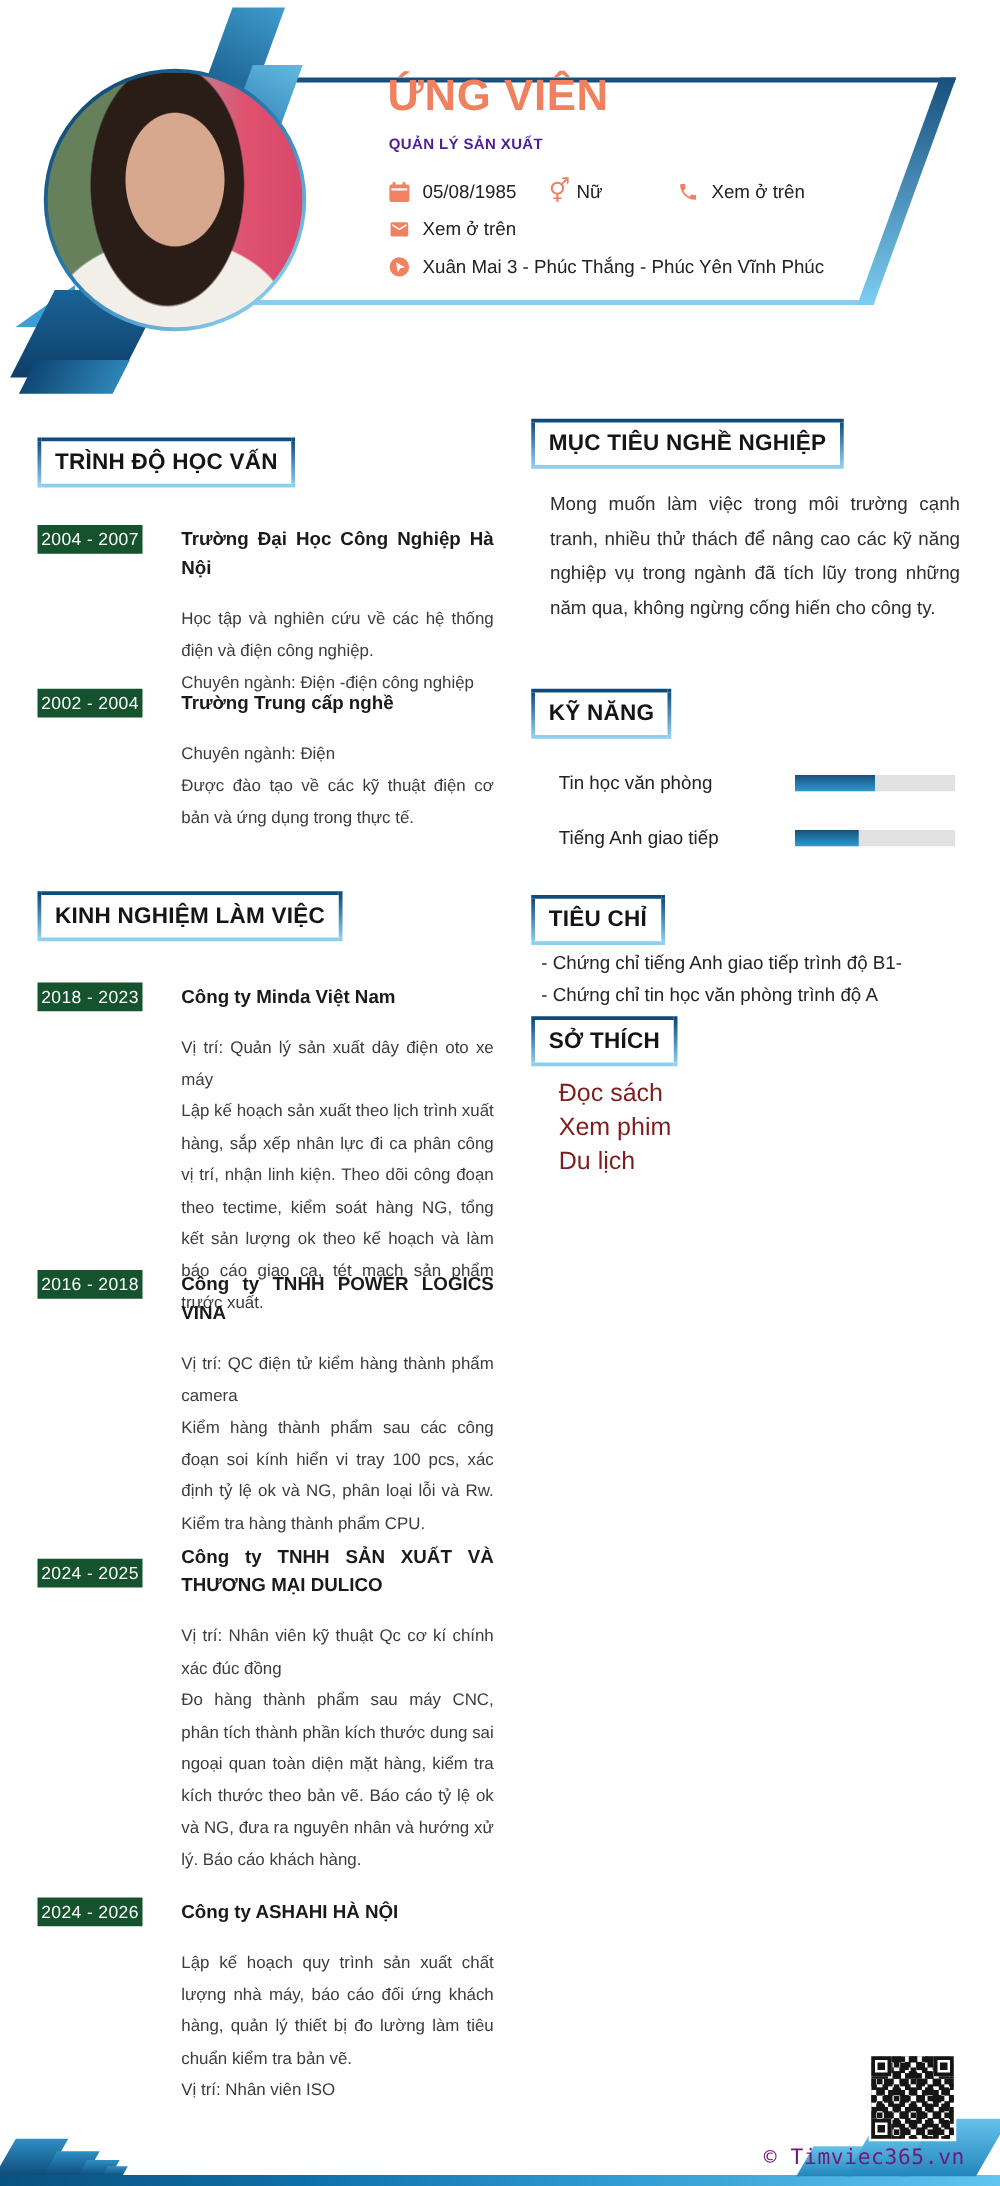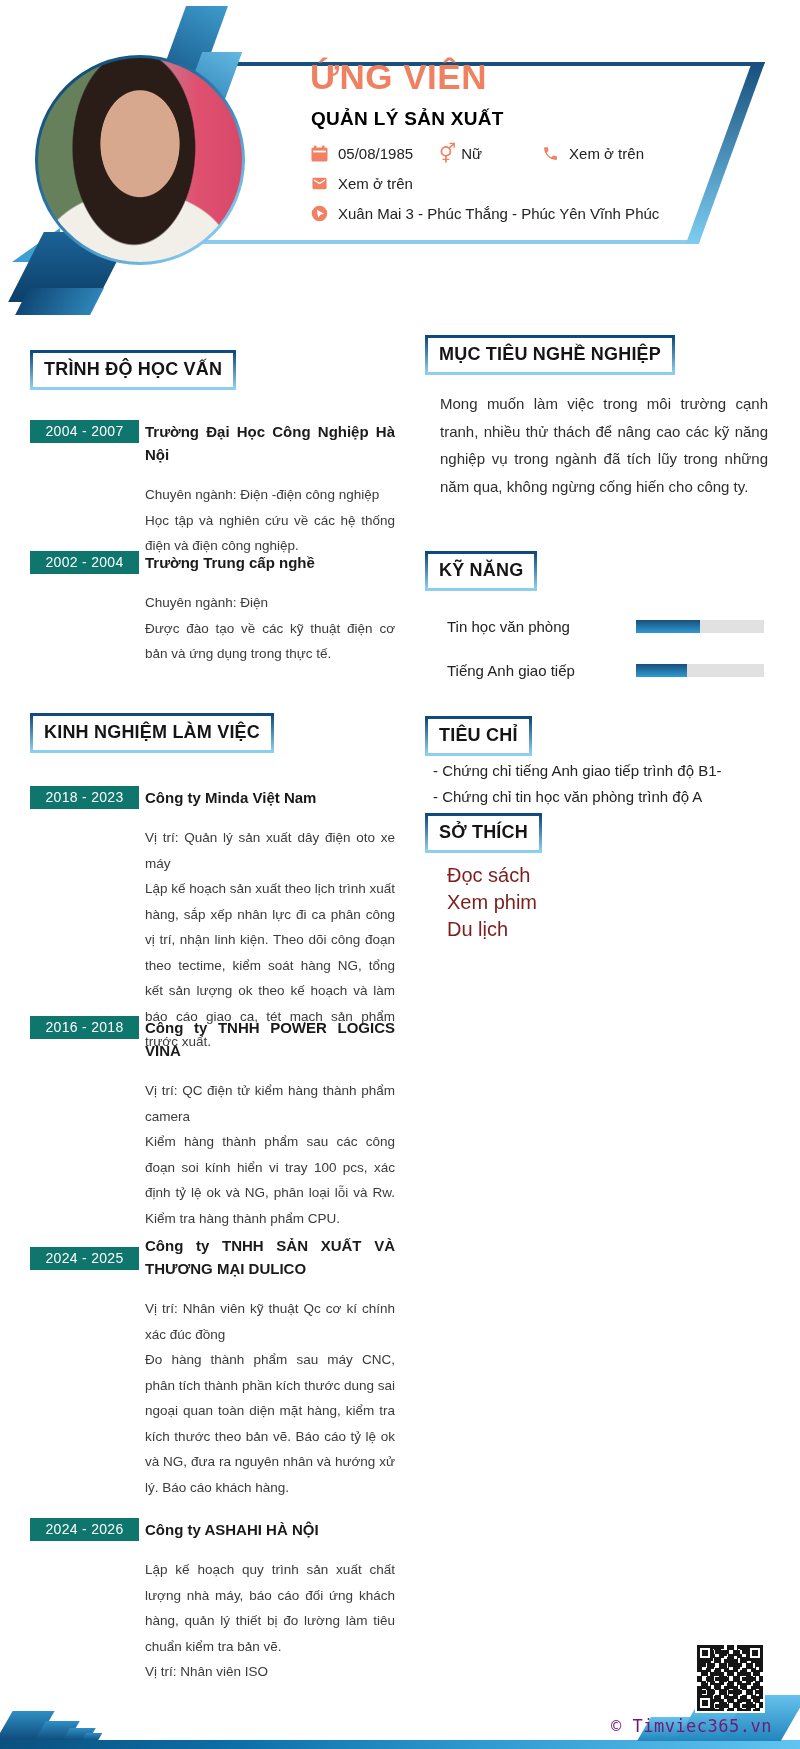--- a/index.html
+++ b/index.html
@@ -26,41 +26,41 @@
         background:linear-gradient(140deg,#0f4a74 10%,#2d7fb4 50%,#8fd2f2 90%);}
   .photo{width:100%;height:100%;border-radius:50%;
         background:
           radial-gradient(ellipse 40px 54px at 50% 42%,#d8a88e 0 98%,transparent 100%),
           radial-gradient(ellipse 62px 98px at 47% 44%,#2a1d18 0 98%,transparent 100%),
           radial-gradient(ellipse 98px 72px at 48% 100%,#f2efe9 0 98%,transparent 100%),
           linear-gradient(90deg,#66805c 0 28%,#93a885 40%,#c27d92 58%,#e0506f 78%,#d8486a 100%);}
   
   .hname{position:absolute;left:310px;top:57px;z-index:4;font-size:35px;font-weight:bold;
          color:#F08160;letter-spacing:.5px;}
-  .htitle{position:absolute;left:311px;top:108px;z-index:4;font-size:19px;font-weight:bold;
-         color:#000000;letter-spacing:.3px;}
+  .htitle{position:absolute;left:311px;top:108px;z-index:4;font-size:12px;font-weight:bold;
+         color:#4c1d95;letter-spacing:.3px;}
   .crow{position:absolute;left:311px;z-index:4;display:flex;align-items:center;height:22px;
         font-size:15px;color:#222;}
   .r1{top:142px;} .r2{top:172px;} .r3{top:202px;justify-content:center;}
   .cico{width:17px;height:17px;flex:0 0 auto;}
   .ctxt{margin-left:10px;}
   .gglyph{font-family:"DejaVu Sans",sans-serif;color:#F08162;font-size:19px;font-weight:bold;
           margin-left:26px;line-height:17px;}
   .gtxt{margin-left:5px;}
   .phico{margin-left:60px;}
   
   .hbox{position:absolute;display:inline-block;background:#fff;font-size:18px;font-weight:bold;
         color:#151515;letter-spacing:.2px;padding:6px 11px 7px;border:3px solid #14507e;
         border-image:linear-gradient(180deg,#0d4a7b,#8ed0f0) 1;white-space:nowrap;}
   .hbox::before{content:"";position:absolute;left:-12px;top:-10px;width:52px;height:62px;
         background:#f6b29f;clip-path:polygon(0 0,100% 0,0 100%);z-index:-1;}
   
   .entry{position:absolute;left:30px;width:365px;padding-left:115px;box-sizing:border-box;}
-  .badge{position:absolute;left:0;top:0;width:109px;height:23px;line-height:23px;text-align:center;
-        background:#0f766e;color:#fff;font-size:14px;letter-spacing:.3px;}
+  .badge{position:absolute;left:0;top:0;width:84px;height:23px;line-height:23px;text-align:center;
+        background:#14532d;color:#fff;font-size:14px;letter-spacing:.3px;}
   .badge.mid{top:13px;}
   .etitle{font-weight:bold;font-size:15px;line-height:23px;color:#1a1a1a;text-align:justify;}
   .ebody{margin-top:16px;}
   .ebody p{margin:0;font-size:13.5px;line-height:25.5px;color:#3b3b3b;text-align:justify;}
   
   .objp{position:absolute;left:440px;top:390px;width:328px;margin:0;font-size:15px;
         line-height:27.5px;color:#2e2e2e;text-align:justify;}
   .skrow{position:absolute;left:447px;width:317px;height:20px;font-size:15px;color:#222;}
   .skrow .bar{position:absolute;right:0;top:2px;width:128px;height:13px;background:#E1E1E1;}
   .skrow .fill{height:100%;background:linear-gradient(180deg,#17507B,#2F9AD2);}
@@ -138,22 +138,22 @@
     </svg>
     <span class="ctxt">Xuân Mai 3 - Phúc Thắng - Phúc Yên Vĩnh Phúc</span>
   </div>
 
   <div class="hbox" style="left:30px;top:350px;">TRÌNH ĐỘ HỌC VẤN</div>
 
   <div class="entry" style="top:420px;">
     <span class="badge">2004 - 2007</span>
     <div class="etitle">Trường Đại Học Công Nghiệp Hà Nội</div>
     <div class="ebody">
+      <p>Học tập và nghiên cứu về các hệ thống điện và điện công nghiệp.</p>
       <p>Chuyên ngành: Điện -điện công nghiệp</p>
-      <p>Học tập và nghiên cứu về các hệ thống điện và điện công nghiệp.</p>
     </div>
   </div>
 
   <div class="entry" style="top:551px;">
     <span class="badge">2002 - 2004</span>
     <div class="etitle">Trường Trung cấp nghề</div>
     <div class="ebody">
       <p>Chuyên ngành: Điện</p>
       <p>Được đào tạo về các kỹ thuật điện cơ bản và ứng dụng trong thực tế.</p>
     </div>

